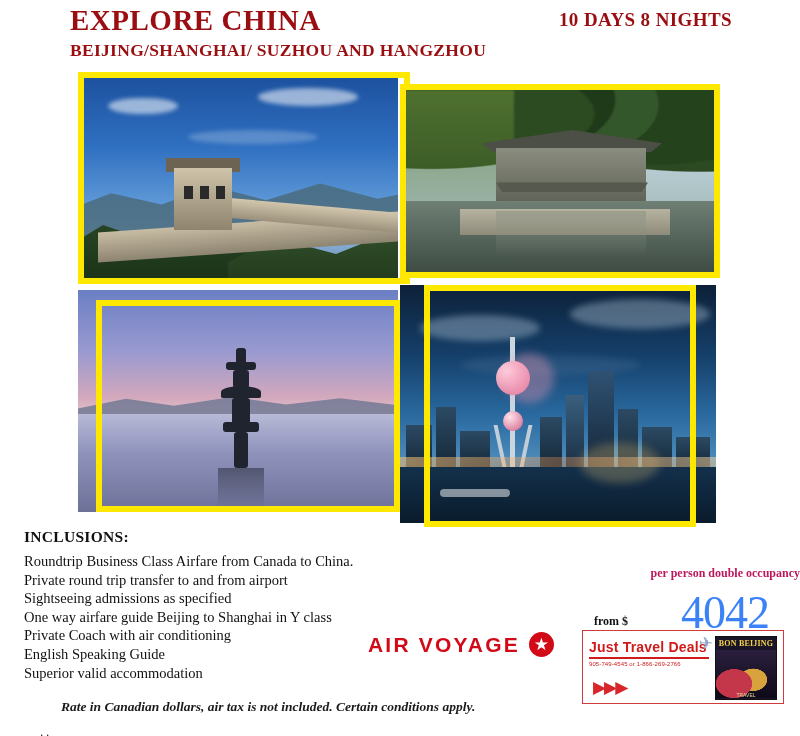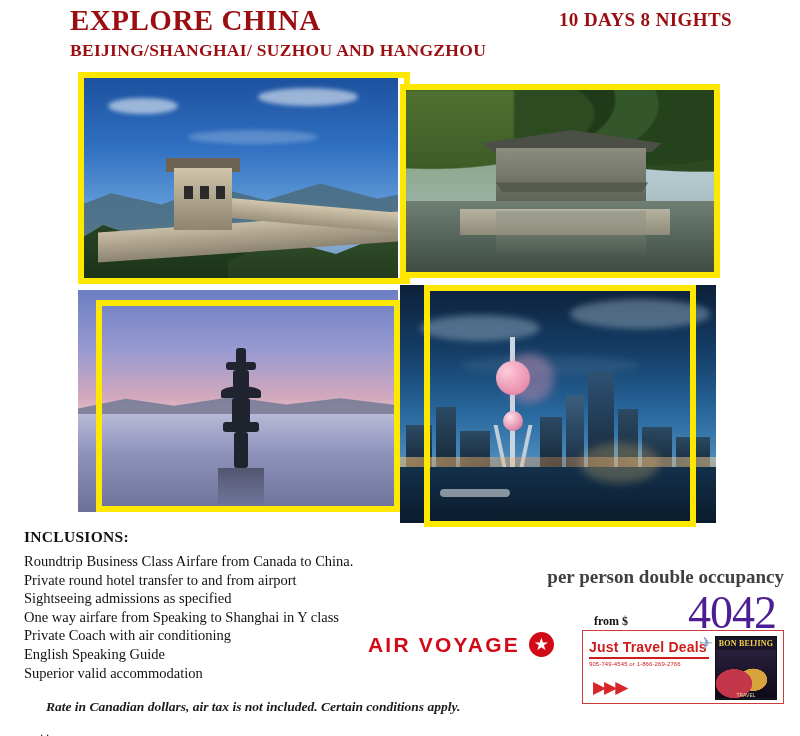--- a/index.html
+++ b/index.html
@@ -204,30 +204,30 @@
   }
   .incl-list {
     position: absolute; left: 24px; top: 552px;
     width: 470px;
     font-size: 14.5px; color: #111;
   }
   .incl-list div { line-height: 18.6px; white-space: nowrap; }
 
   
   .price-note {
-    position: absolute; right: 16px; top: 566px;
-    font-size: 19px; font-weight: bold; color: #404040;
+    position: absolute; right: 0; top: 566px;
+    font-size: 12px; font-weight: bold; color: #be185d;
   }
   .price-from {
     position: absolute; right: 172px; top: 614px;
     font-size: 12px; font-weight: bold; color: #111;
   }
   .price-amt {
-    position: absolute; right: 24px; top: 586px;
-    font-size: 46px; color: #4c1d95; letter-spacing: -1px;
+    position: absolute; right: 31px; top: 586px;
+    font-size: 46px; color: #3b82f6; letter-spacing: -1px;
     font-family: "Liberation Serif", serif;
   }
 
   
   .ac-wrap { position: absolute; left: 368px; top: 632px; }
   .ac-text {
     font-family: "Liberation Sans", sans-serif;
     font-weight: bold; font-size: 21px; color: #d20a18;
     letter-spacing: 2.2px; display: inline-block; vertical-align: middle;
   }
@@ -282,21 +282,21 @@
       radial-gradient(ellipse at 62% 62%, #d8a23c 0 26%, transparent 27%),
       linear-gradient(#2a1f3d, #0e0a18);
   }
   .bon-sub {
     position: absolute; left: 0; bottom: 1px; width: 100%; text-align: center;
     color: #e8d9a0; font-size: 5px; font-family: "Liberation Sans", sans-serif;
   }
 
   
   .foot1 {
-    position: absolute; left: 46px; top: 699px;
+    position: absolute; left: 61px; top: 699px;
     font-style: italic; font-weight: bold; font-size: 13.5px; color: #1a1a1a;
   }
   .foot2 {
     position: absolute; left: 40px; top: 712px;
     font-style: italic; font-weight: bold; font-size: 13.5px; color: #1a1a1a;
   }
   .foot3 {
     position: absolute; left: 40px; top: 728px;
     font-style: italic; font-size: 12px; color: #1a1a1a;
   }
@@ -389,23 +389,23 @@
       <div class="sh-glow" style="left:180px;bottom:40px;width:80px;height:40px;background:rgba(255,210,120,.25);"></div>
       <div class="sh-lit" style="left:0;width:100%;height:10px;background:linear-gradient(90deg,rgba(255,200,120,.55),rgba(255,160,90,.3),rgba(255,220,160,.5));"></div>
       <div style="position:absolute;left:40px;bottom:26px;width:70px;height:8px;background:rgba(255,255,255,.5);border-radius:4px;"></div>
     </div>
     <div class="frame" style="left:424px;top:285px;width:272px;height:242px;"></div>
   </div>
 
   <div class="incl-title">INCLUSIONS:</div>
   <div class="incl-list">
     <div>Roundtrip Business Class Airfare from Canada to China.</div>
-    <div>Private round hotel transfer to and from airport</div>
+    <div>Private round trip transfer to and from airport</div>
     <div>Sightseeing admissions as specified</div>
-    <div>One way airfare from Speaking to Shanghai in Y class</div>
+    <div>One way airfare guide Beijing to Shanghai in Y class</div>
     <div>Private Coach with air conditioning</div>
     <div>English Speaking Guide</div>
     <div>Superior valid accommodation</div>
   </div>
 
   <div class="price-note">per person double occupancy</div>
   <div class="price-from">from $</div>
   <div class="price-amt">4042</div>
 
   <div class="ac-wrap">

